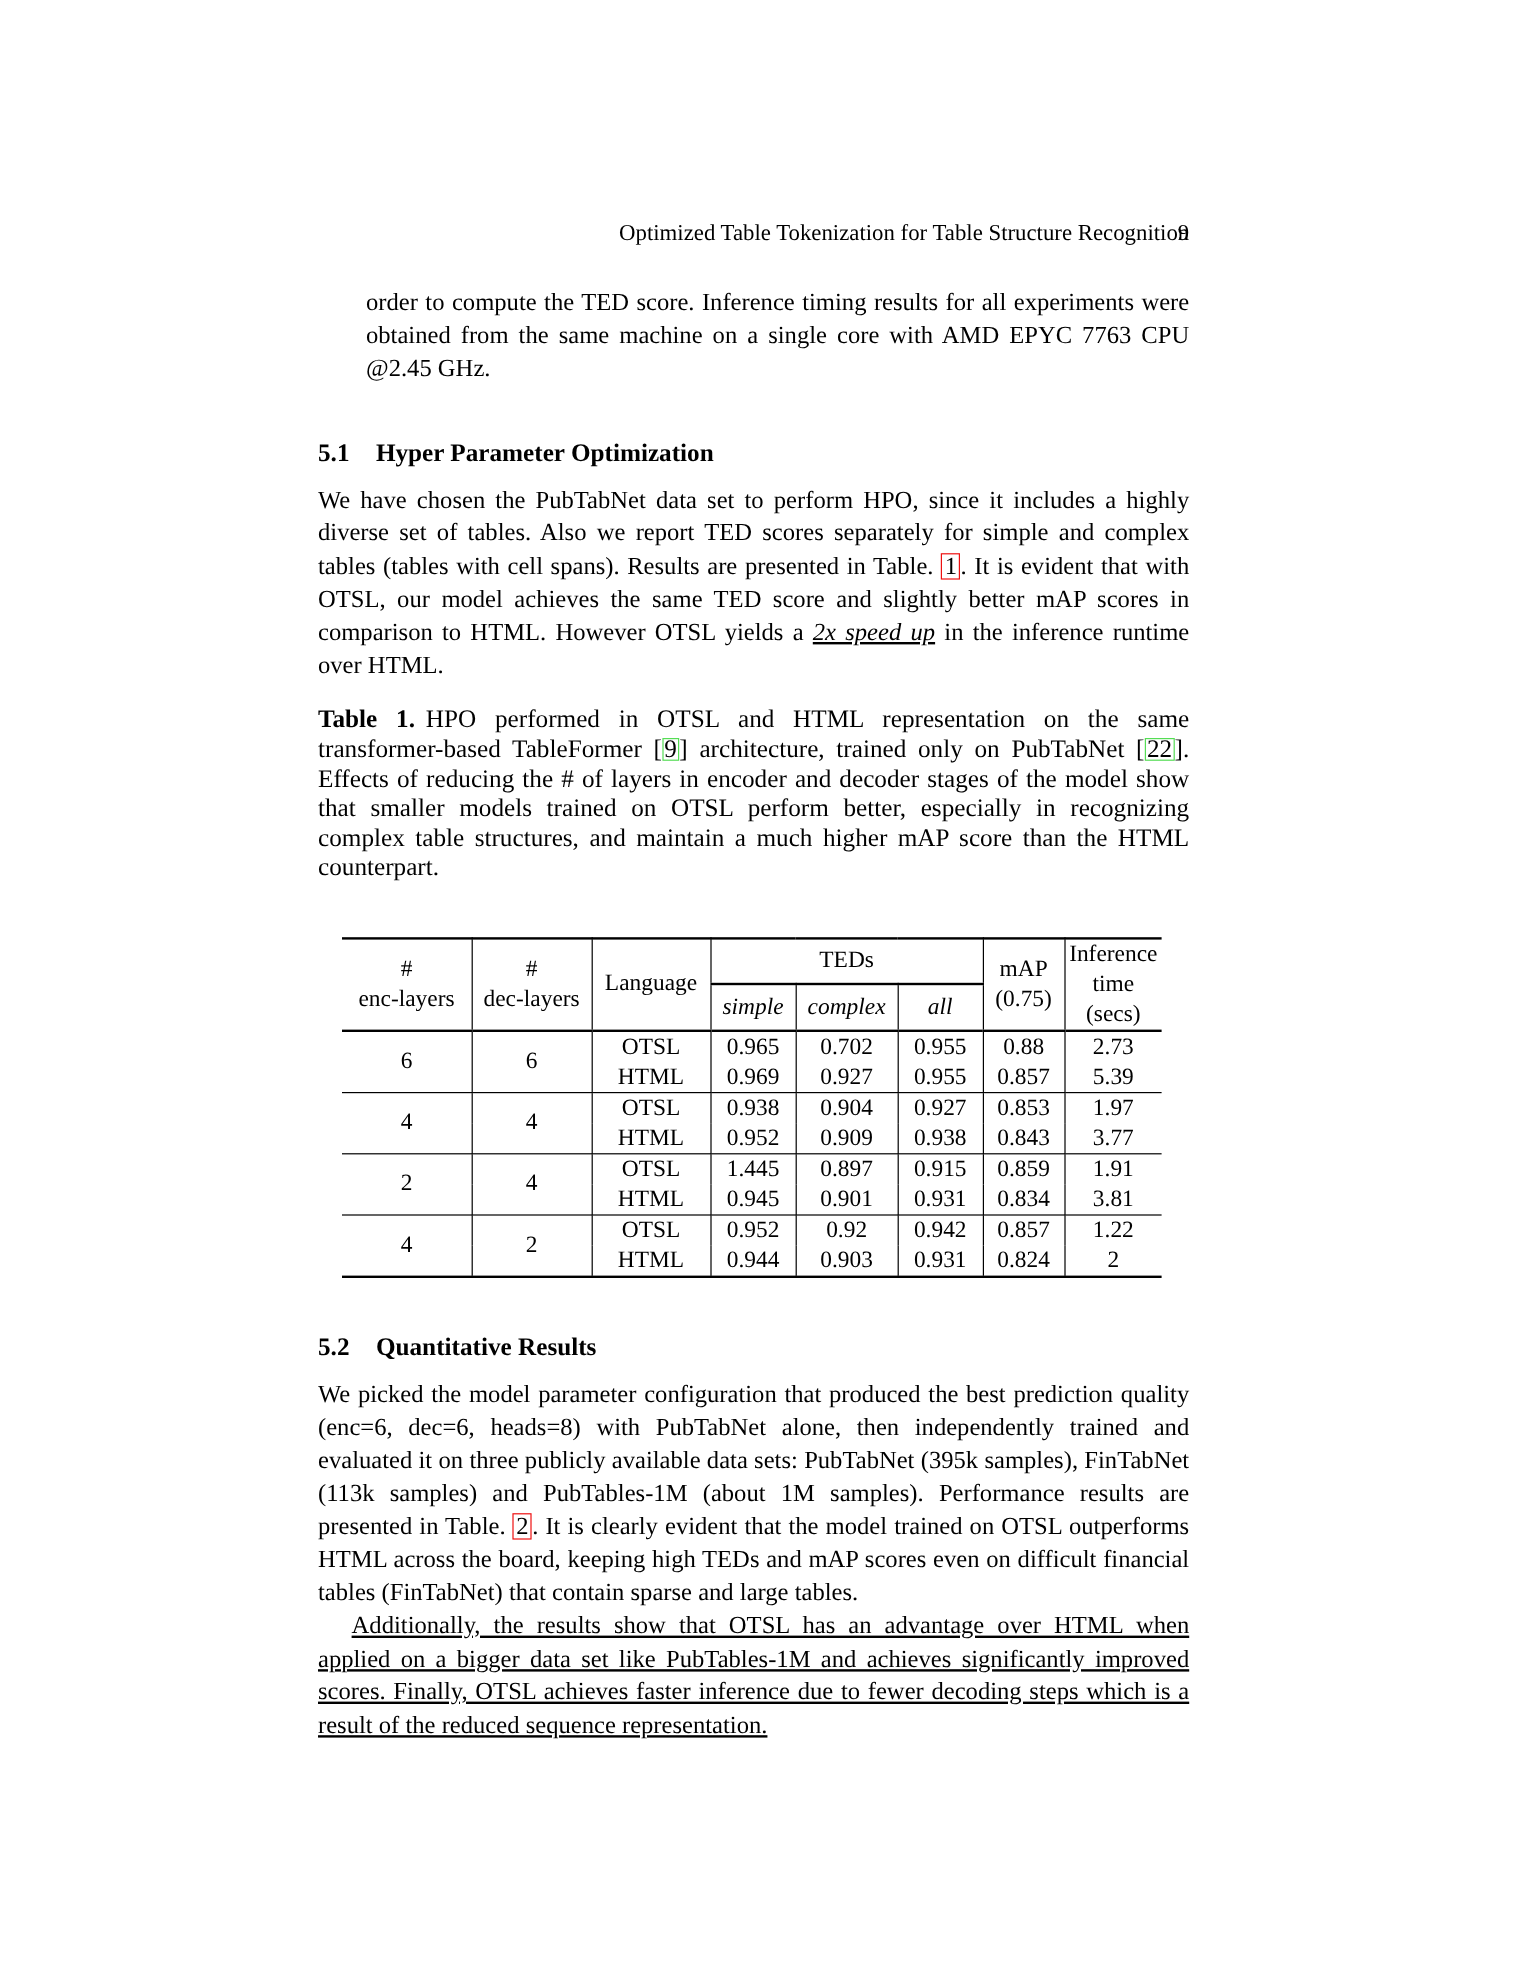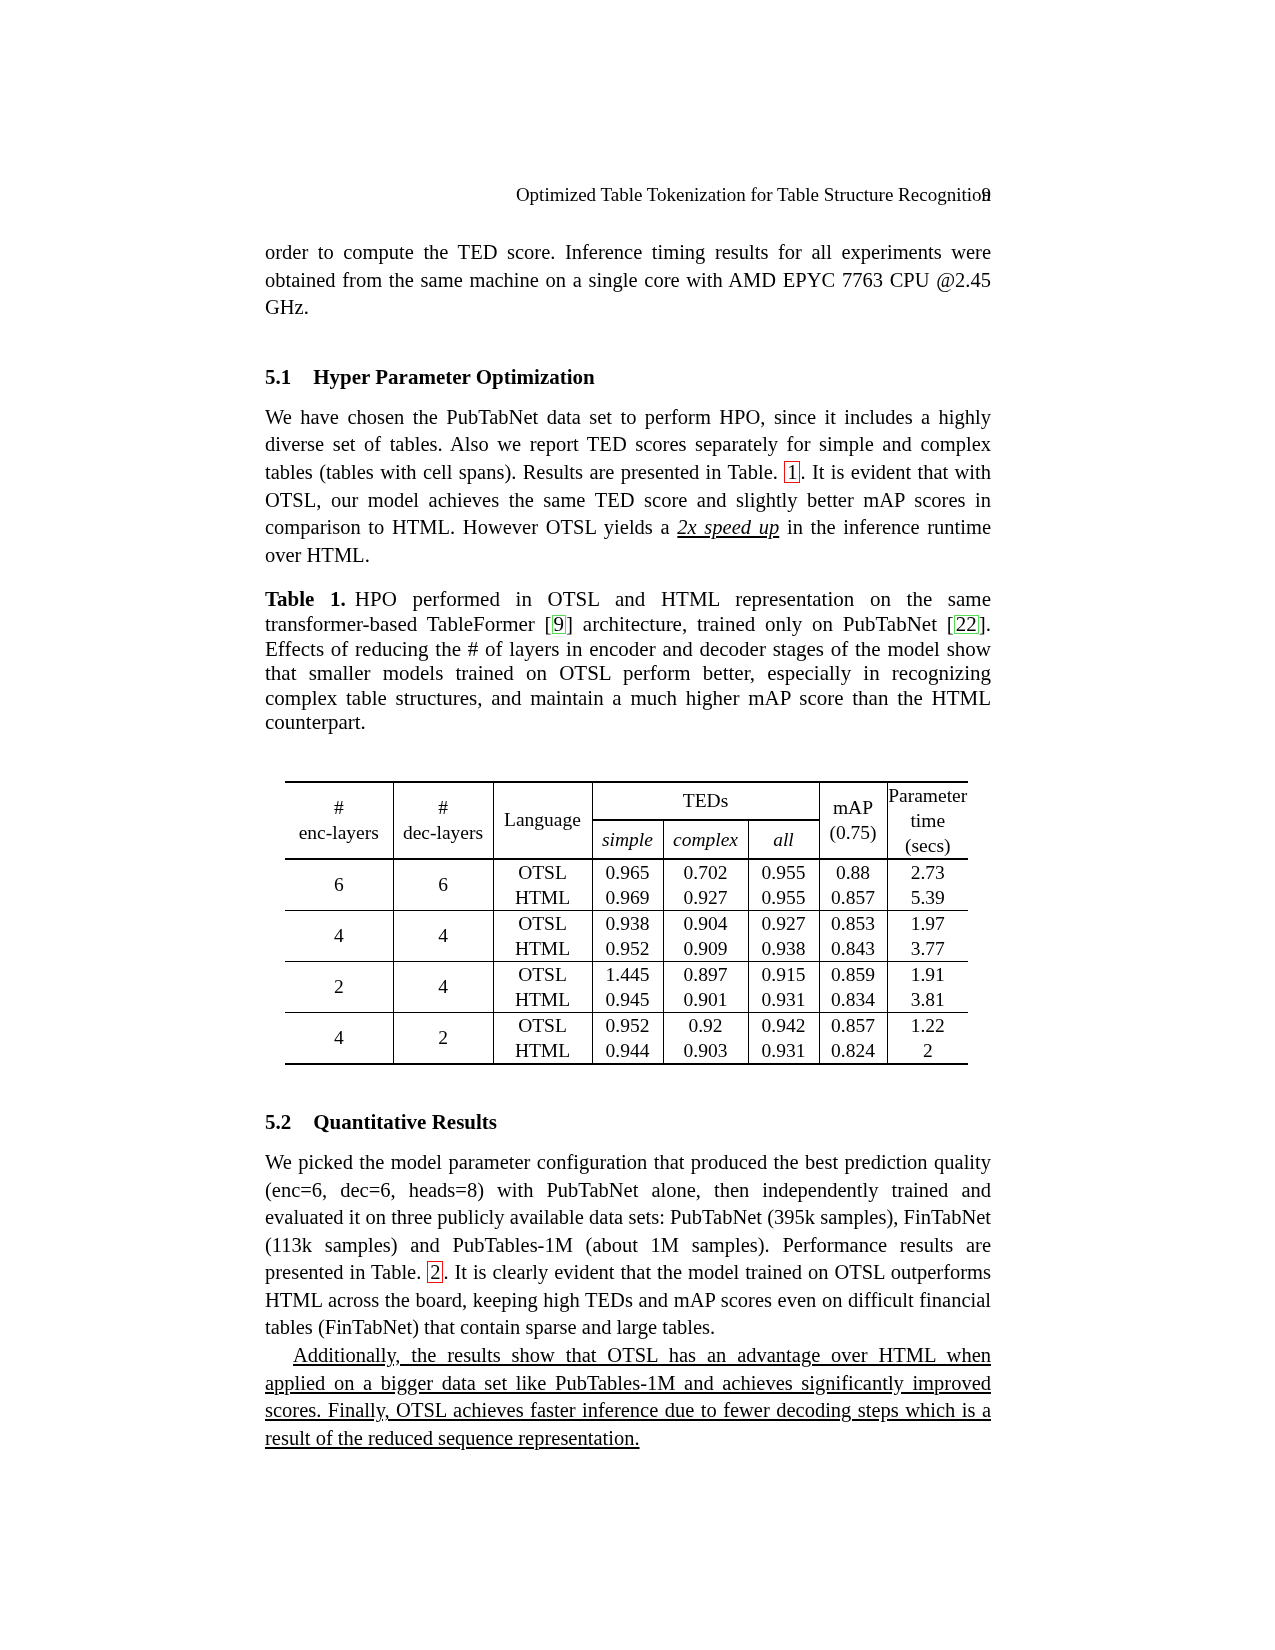--- a/index.html
+++ b/index.html
@@ -31,21 +31,21 @@
     right: 0; top: 0;
   }
 
   
   .par {
     font-size: 20.5px;
     line-height: 27.6px;
     text-align: justify;
     margin: 0;
   }
-  .p-intro { margin-bottom: 22px; }
+  .p-intro { margin-bottom: 22px; margin-left: 40px; }
   .p-51    { margin-bottom: 18px; }
   .p-52b   { text-indent: 28px; text-decoration: underline; }
 
   
   .sec-heading {
     font-size: 21px;
     font-weight: bold;
     margin: 42px 0 14px 0;
     line-height: 26px;
   }
@@ -148,21 +148,21 @@
             <div class="hl">#</div>
             <div class="hl">dec-layers</div>
           </th>
           <th rowspan="2" class="span2">Language</th>
           <th colspan="3">TEDs</th>
           <th rowspan="2" class="span2">
             <div class="hl">mAP</div>
             <div class="hl">(0.75)</div>
           </th>
           <th rowspan="2" class="span2 lastcol">
-            <div class="hl">Parameter</div>
+            <div class="hl">Inference</div>
             <div class="hl">time (secs)</div>
           </th>
         </tr>
         <tr class="subhead">
           <th>simple</th>
           <th>complex</th>
           <th>all</th>
         </tr>
       </thead>
       <tbody>

